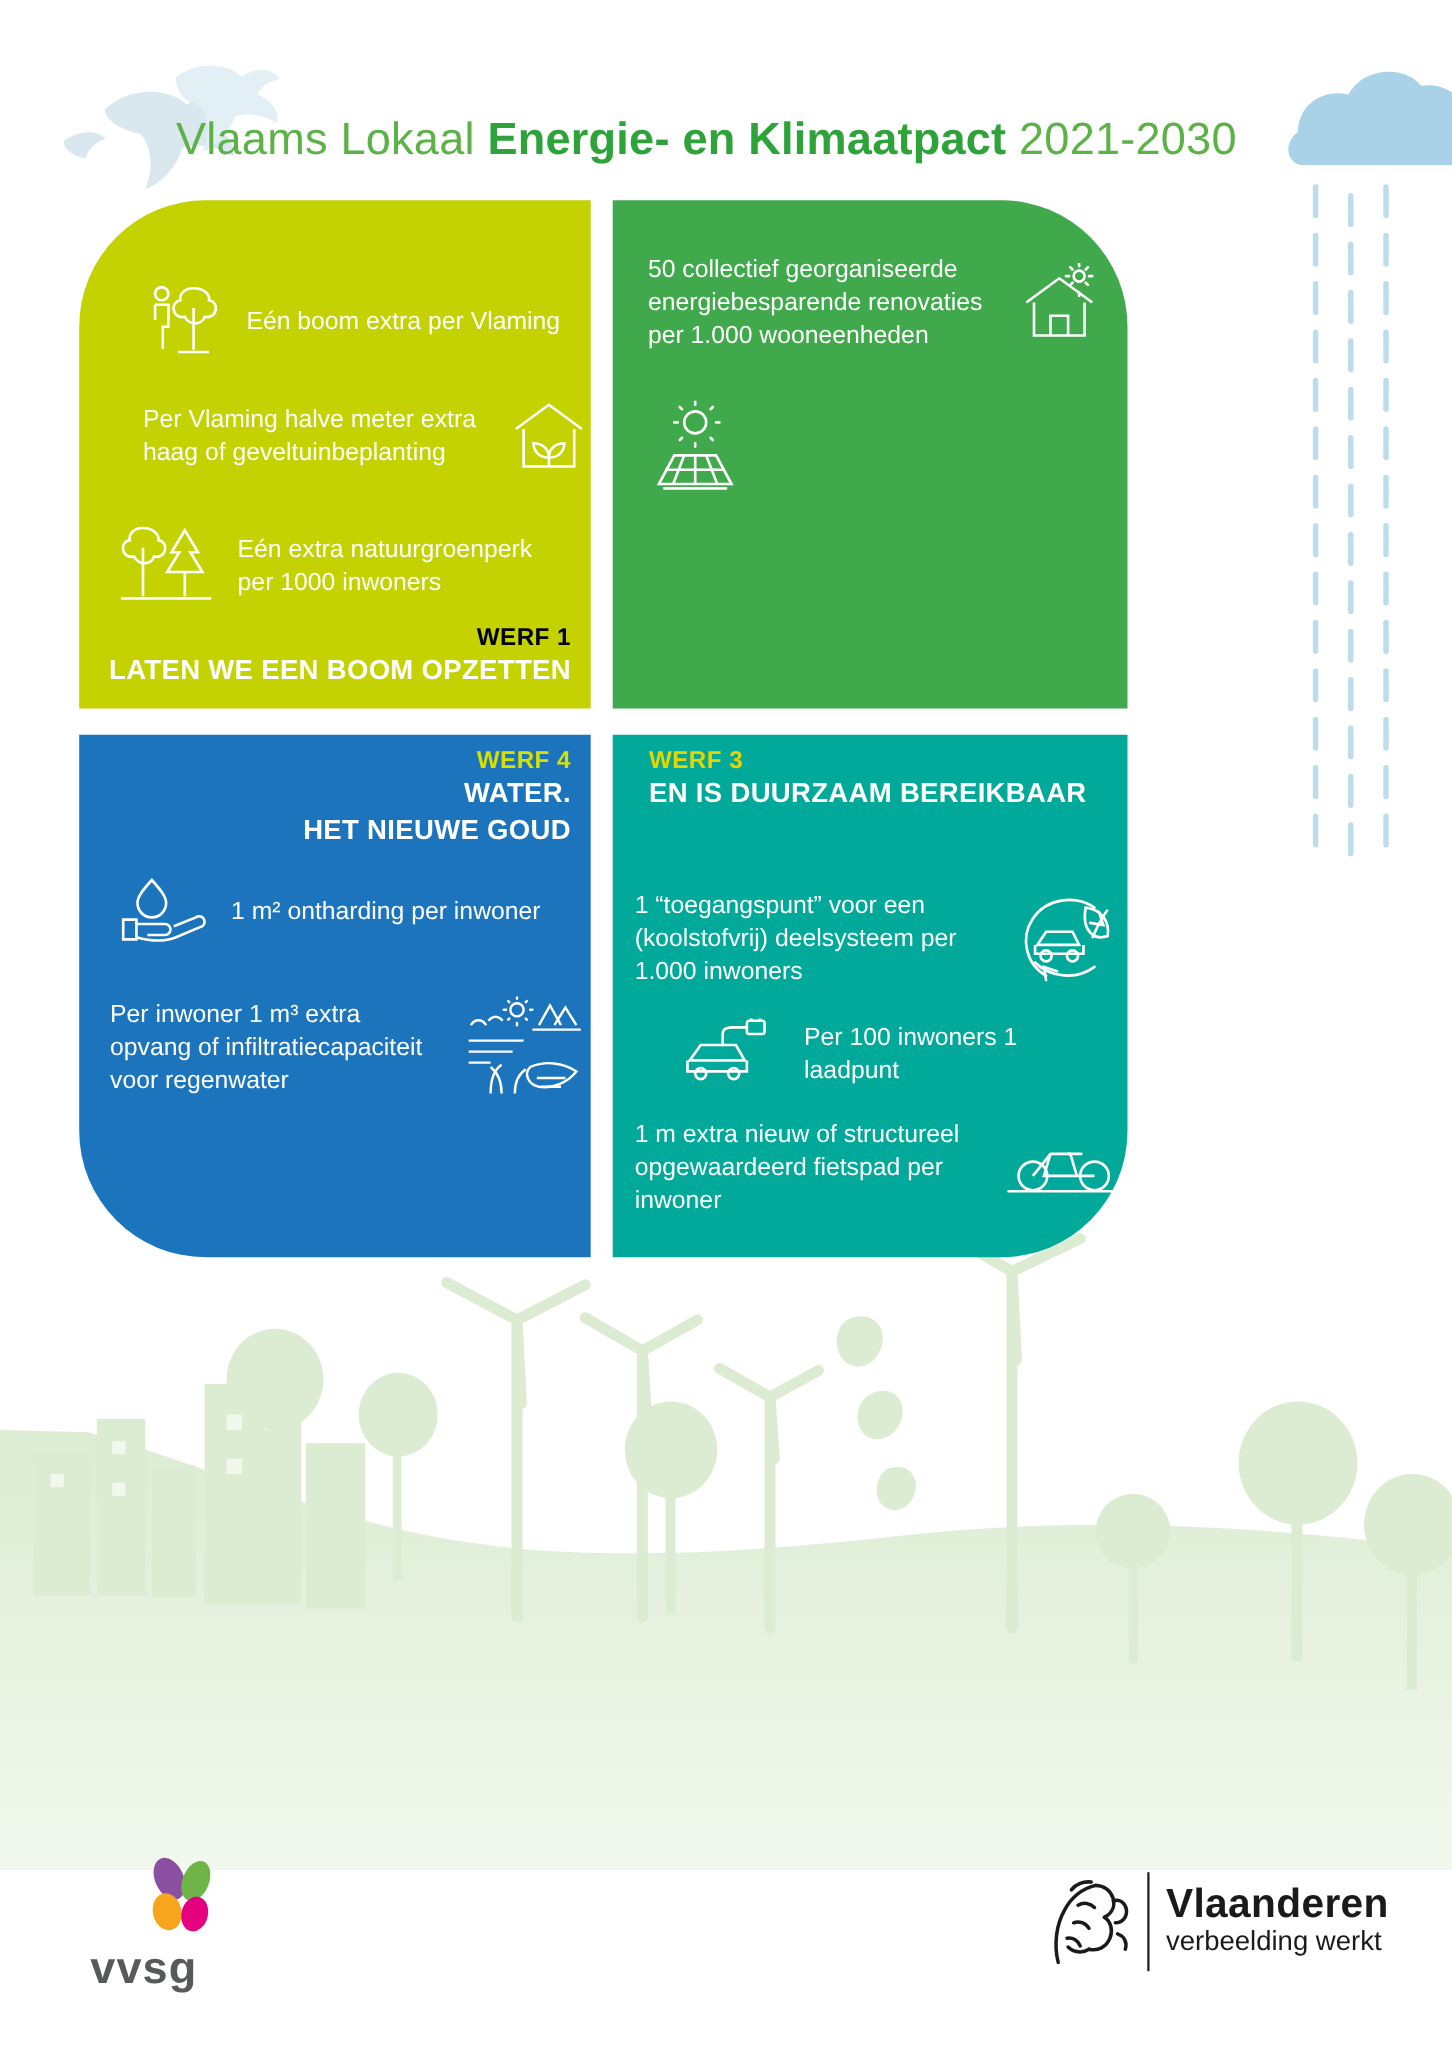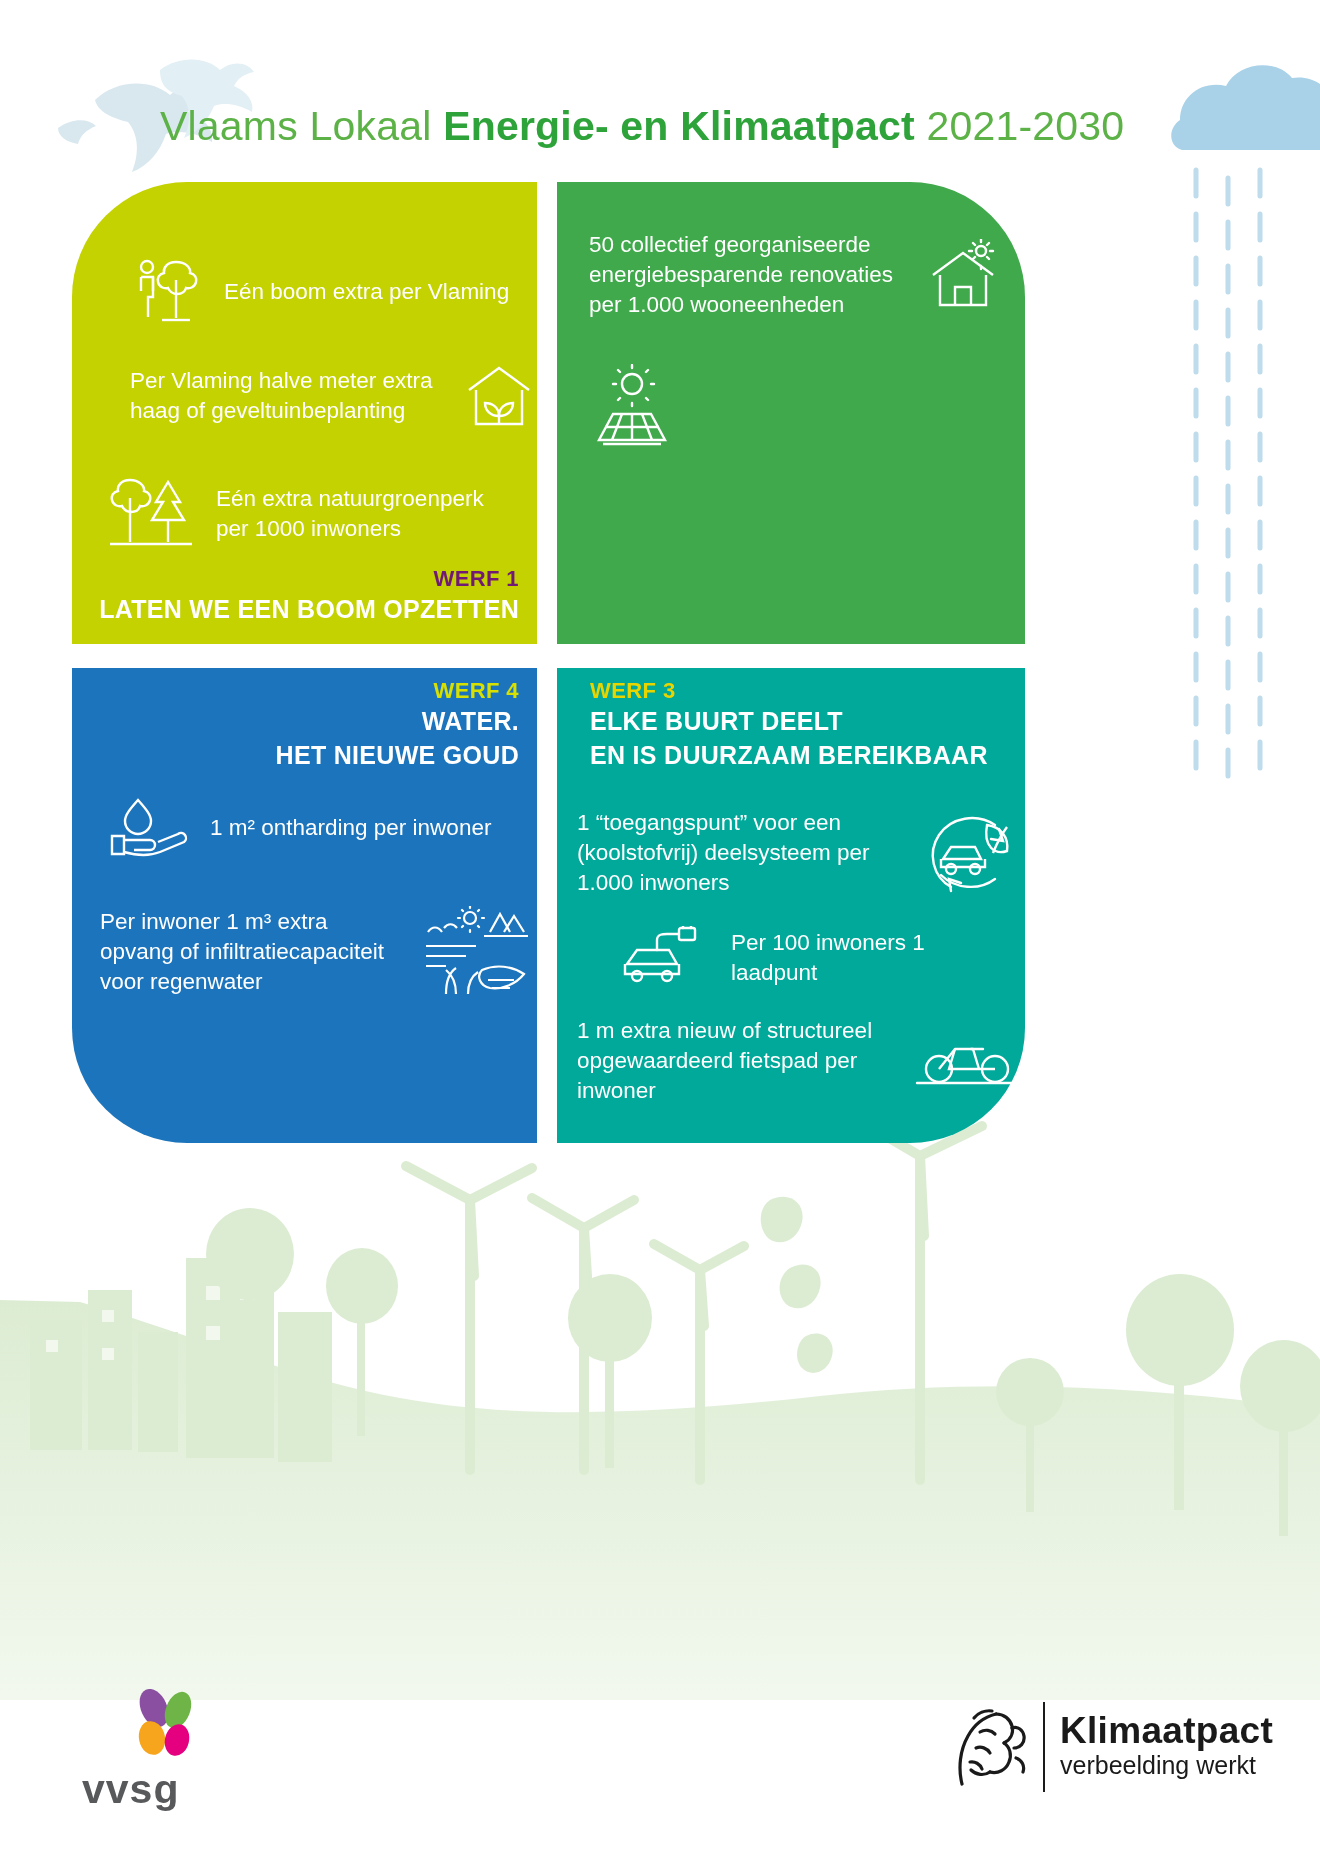--- a/index.html
+++ b/index.html
@@ -32,21 +32,21 @@
       border-top-left-radius:115px;}
   .p2{left:557px;top:182px;width:468px;height:462px;background:#3fa94b;
       border-top-right-radius:115px;}
   .p3{left:72px;top:668px;width:465px;height:475px;background:#1c75bc;
       border-bottom-left-radius:115px;}
   .p4{left:557px;top:668px;width:468px;height:475px;background:#00a99a;
       border-bottom-right-radius:115px;}
 
   .werf-kicker{font-weight:bold;font-size:22px;letter-spacing:.4px;}
   .werf-title{font-weight:bold;font-size:25px;letter-spacing:.3px;line-height:34px;}
-  .k-green{color:#701a75;}
+  .k-green{color:#000000;}
   .k-yellow{color:#e8d500;}
   .k-lime{color:#d7e000;}
 
   .row{display:flex;align-items:center;gap:18px;}
   .txt{font-size:22.5px;line-height:30px;font-weight:300;}
   .ico{flex:0 0 auto;}
   .ico svg{display:block;}
 
   
   .p1-c{position:absolute;left:0;top:0;width:465px;height:462px;}
@@ -377,21 +377,20 @@
           </svg>
         </span>
       </div>
     </div>
   </div>
 
   <div class="panel p4">
     <div class="p4-c">
       <div class="p4-head">
         <div class="werf-kicker k-yellow">WERF 3</div>
-        <div class="werf-title">ELKE BUURT DEELT</div>
         <div class="werf-title">EN IS DUURZAAM BEREIKBAAR</div>
       </div>
 
       <div class="row p4-i1">
         <span class="txt" style="flex:1">1 “toegangspunt” voor een (koolstofvrij) deelsysteem per 1.000 inwoners</span>
         <span class="ico">
           <svg width="96" height="88" viewBox="0 0 96 88" fill="none" stroke="#fff" stroke-width="2.4">
             <path d="M74 16c-18-12-44-8-56 10c-12 18-6 42 12 52" stroke-linecap="round"></path>
             <path d="M30 82l-2-12 12 4" stroke-linecap="round" fill="none"></path>
             <path d="M20 66c14 14 38 16 54 4" stroke-linecap="round"></path>
@@ -462,19 +461,19 @@
           <path d="M34 30c4-5 11-8 18-7"></path>
           <path d="M40 44c5-3 11-2 15 2"></path>
           <path d="M36 60c5-2 11 0 14 5"></path>
           <path d="M30 74c5-1 10 2 12 7"></path>
           <path d="M72 40c6-2 11 2 12 8c1 7-4 12-10 12"></path>
           <path d="M76 70c6 2 9 8 7 14"></path>
         </g>
         <line x1="104" y1="14" x2="104" y2="104" stroke="#1a1a1a" stroke-width="2"></line>
       </svg>
       <div class="vl-text">
-        <div class="vl-name">Klimaatpact</div>
+        <div class="vl-name">Vlaanderen</div>
         <div class="vl-tag">verbeelding werkt</div>
       </div>
     </div>
   </div>
 
 </div>
 
 </body></html>

